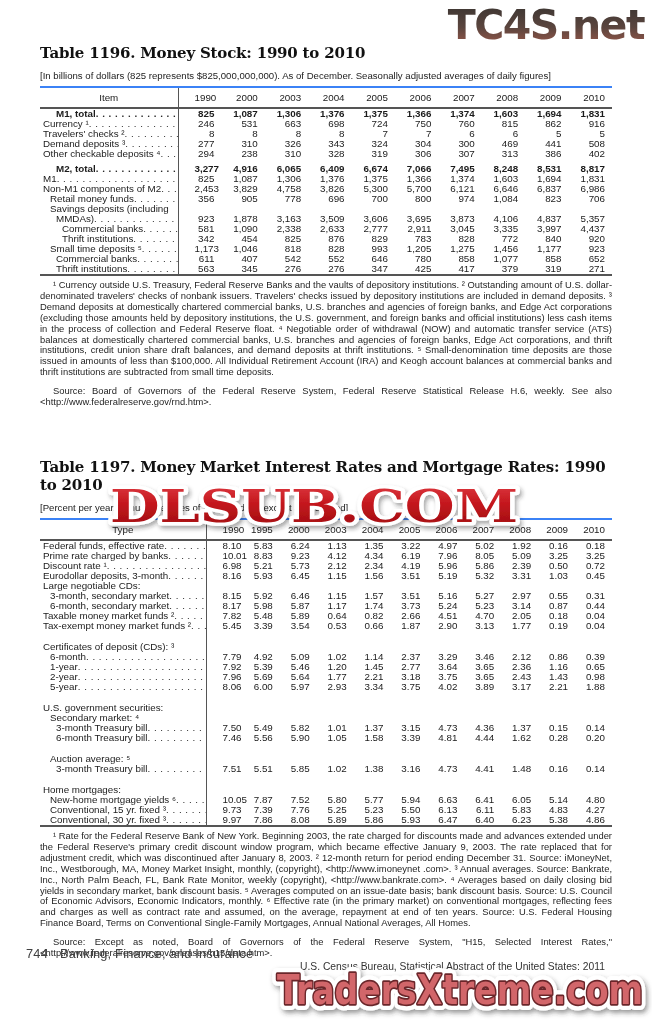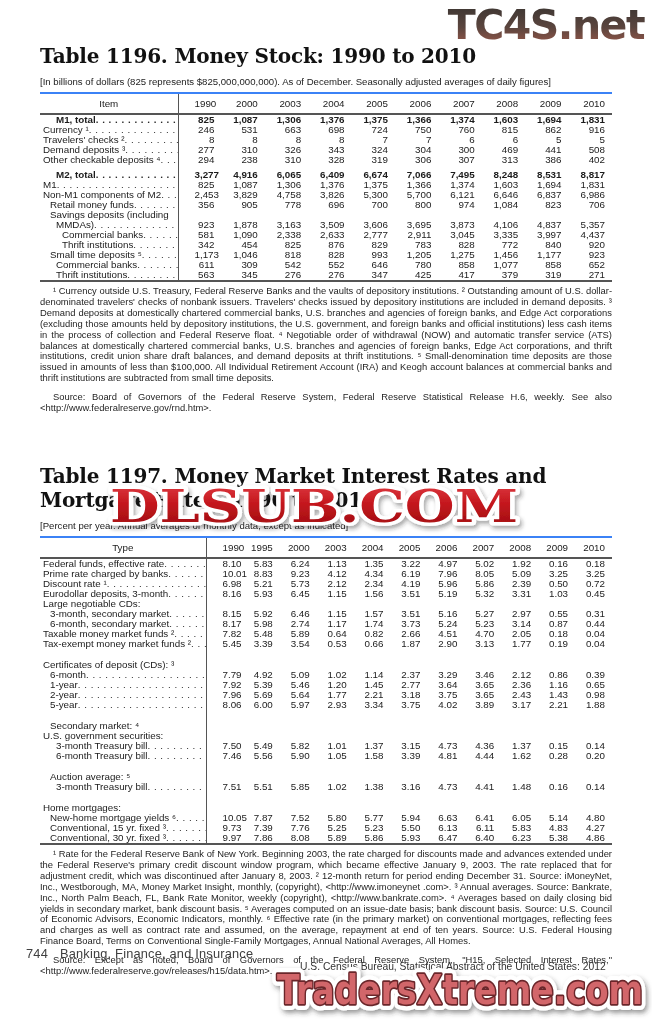--- a/index.html
+++ b/index.html
@@ -5,21 +5,21 @@
   html,body{margin:0;padding:0;}
   body{
     width:652px;height:1024px;position:relative;overflow:hidden;
     background:#ffffff;color:#1b1b1b;
     font-family:"Liberation Sans",sans-serif;
     -webkit-font-smoothing:antialiased;
   }
   .page{position:absolute;left:40px;top:44px;width:572px;}
   .tbl-title{
     font-family:"DejaVu Serif","Liberation Serif",serif;
-    font-weight:bold;font-size:20px;color:#111;margin:0 0 3px 0;letter-spacing:-0.2px;
+    font-weight:bold;font-size:15px;color:#111;margin:0 0 3px 0;letter-spacing:-0.2px;
   }
   .tbl-note{font-size:9.6px;margin:8px 0 5px 0;color:#222;}
   table.datatable{
     width:100%;border-collapse:collapse;table-layout:fixed;
     border-top:2px solid #3b82f6;border-bottom:2px solid #555;
     font-size:9.8px;color:#1b1b1b;
   }
   thead th{font-weight:normal;border-bottom:2px solid #555;height:17px;vertical-align:middle;font-size:9.8px;}
   th.stub-h{text-align:center;}
   th.yr{text-align:right;padding-right:7px;}
@@ -347,21 +347,21 @@
               <td class="num">923</td>
             </tr>
             <tr>
               <td class="stub ind2">
                 <div class="stubwrap">
                   <span class="lbl">Commercial banks</span>
                   <span class="leader"></span>
                 </div>
               </td>
               <td class="num vline">611</td>
-              <td class="num">309</td>
+              <td class="num">407</td>
               <td class="num">542</td>
               <td class="num">552</td>
               <td class="num">646</td>
               <td class="num">780</td>
               <td class="num">858</td>
               <td class="num">1,077</td>
               <td class="num">858</td>
               <td class="num">652</td>
             </tr>
             <tr>
@@ -540,21 +540,21 @@
             </tr>
             <tr>
               <td class="stub ind1">
                 <div class="stubwrap">
                   <span class="lbl">6-month, secondary market</span>
                   <span class="leader"></span>
                 </div>
               </td>
               <td class="num vline">8.17</td>
               <td class="num">5.98</td>
-              <td class="num">2.74</td>
+              <td class="num">5.87</td>
               <td class="num">1.17</td>
               <td class="num">1.74</td>
               <td class="num">3.73</td>
               <td class="num">5.24</td>
               <td class="num">5.23</td>
               <td class="num">3.14</td>
               <td class="num">0.87</td>
               <td class="num">0.44</td>
             </tr>
             <tr>
@@ -691,41 +691,41 @@
               <td class="num">3.89</td>
               <td class="num">3.17</td>
               <td class="num">2.21</td>
               <td class="num">1.88</td>
             </tr>
             <tr class="spacer">
               <td></td>
               <td colspan="11" class="vline"></td>
             </tr>
             <tr>
+              <td class="stub ind0">
+                <div class="stubwrap">
+                  <span class="lbl">U.S. government securities:</span>
+                </div>
+              </td>
+              <td class="num vline"></td>
+              <td class="num"></td>
+              <td class="num"></td>
+              <td class="num"></td>
+              <td class="num"></td>
+              <td class="num"></td>
+              <td class="num"></td>
+              <td class="num"></td>
+              <td class="num"></td>
+              <td class="num"></td>
+              <td class="num"></td>
+            </tr>
+            <tr>
               <td class="stub ind1">
                 <div class="stubwrap">
                   <span class="lbl">Secondary market: ⁴</span>
-                </div>
-              </td>
-              <td class="num vline"></td>
-              <td class="num"></td>
-              <td class="num"></td>
-              <td class="num"></td>
-              <td class="num"></td>
-              <td class="num"></td>
-              <td class="num"></td>
-              <td class="num"></td>
-              <td class="num"></td>
-              <td class="num"></td>
-              <td class="num"></td>
-            </tr>
-            <tr>
-              <td class="stub ind0">
-                <div class="stubwrap">
-                  <span class="lbl">U.S. government securities:</span>
                 </div>
               </td>
               <td class="num vline"></td>
               <td class="num"></td>
               <td class="num"></td>
               <td class="num"></td>
               <td class="num"></td>
               <td class="num"></td>
               <td class="num"></td>
               <td class="num"></td>
@@ -896,21 +896,21 @@
       </div>
     <p class="fn">¹ Rate for the Federal Reserve Bank of New York. Beginning 2003, the rate charged for discounts made and advances extended under the Federal Reserve's primary credit discount window program, which became effective January 9, 2003. The rate replaced that for adjustment credit, which was discontinued after January 8, 2003. ² 12-month return for period ending December 31. Source: iMoneyNet, Inc., Westborough, MA, Money Market Insight, monthly, (copyright), &lt;http://www.imoneynet .com&gt;. ³ Annual averages. Source: Bankrate, Inc., North Palm Beach, FL, Bank Rate Monitor, weekly (copyright), &lt;http://www.bankrate.com&gt;. ⁴ Averages based on daily closing bid yields in secondary market, bank discount basis. ⁵ Averages computed on an issue-date basis; bank discount basis. Source: U.S. Council of Economic Advisors, Economic Indicators, monthly. ⁶ Effective rate (in the primary market) on conventional mortgages, reflecting fees and charges as well as contract rate and assumed, on the average, repayment at end of ten years. Source: U.S. Federal Housing Finance Board, Terms on Conventional Single-Family Mortgages, Annual National Averages, All Homes.</p>
     <p class="fn src">Source: Except as noted, Board of Governors of the Federal Reserve System, "H15, Selected Interest Rates," &lt;http://www.federalreserve.gov/releases/h15/data.htm&gt;.</p>
   </div>
 
 </div>
 
 <div class="footer-left">
   <span class="pgnum">744</span><span>Banking, Finance, and Insurance</span>
 </div>
-<div class="footer-src">U.S. Census Bureau, Statistical Abstract of the United States: 2012</div>
+<div class="footer-src">U.S. Census Bureau, Statistical Abstract of the United States: 2011</div>
 
 <svg id="wm-top" class="wm" width="236" height="50">
   <defs>
     <linearGradient id="gTop" x1="0" y1="0" x2="0" y2="1">
       <stop offset="0.12" stop-color="#3e3733"></stop>
       <stop offset="0.55" stop-color="#5b453e"></stop>
       <stop offset="0.95" stop-color="#9a584a"></stop>
     </linearGradient>
   </defs>
   <text x="230" y="39" text-anchor="end" font-family="DejaVu Sans, sans-serif" font-weight="bold" font-size="41" letter-spacing="-1.5" fill="url(#gTop)">TC4S.net</text>

